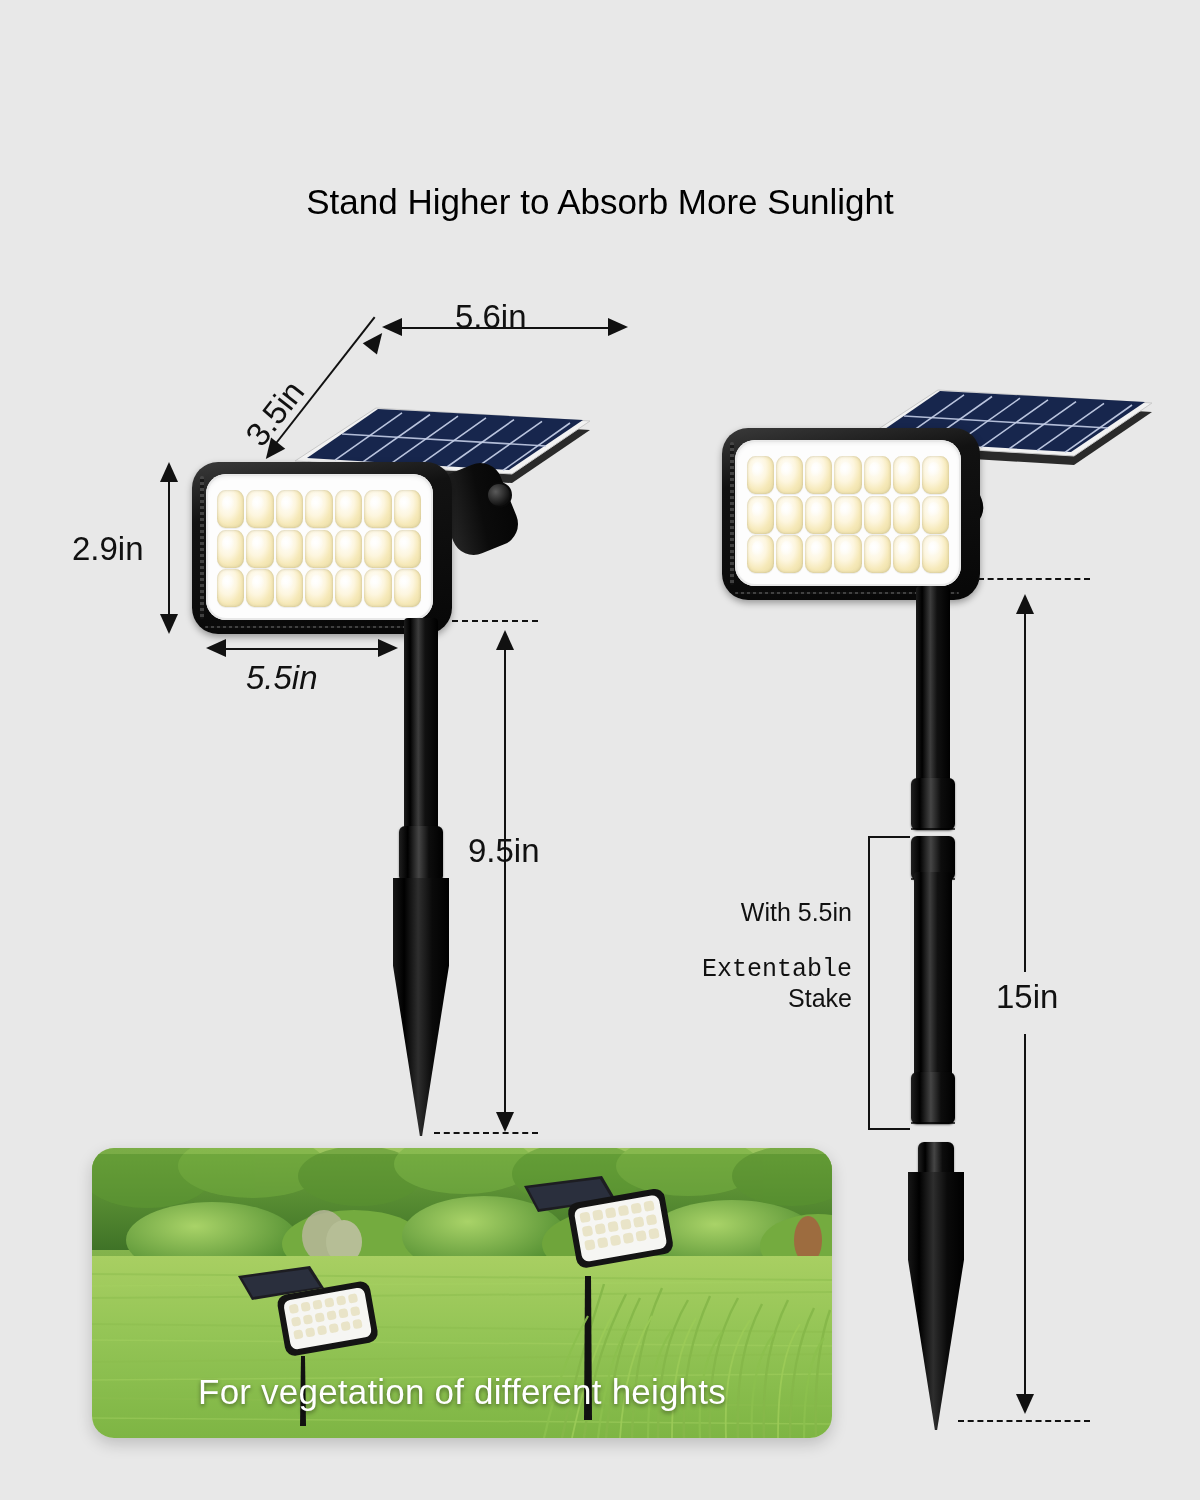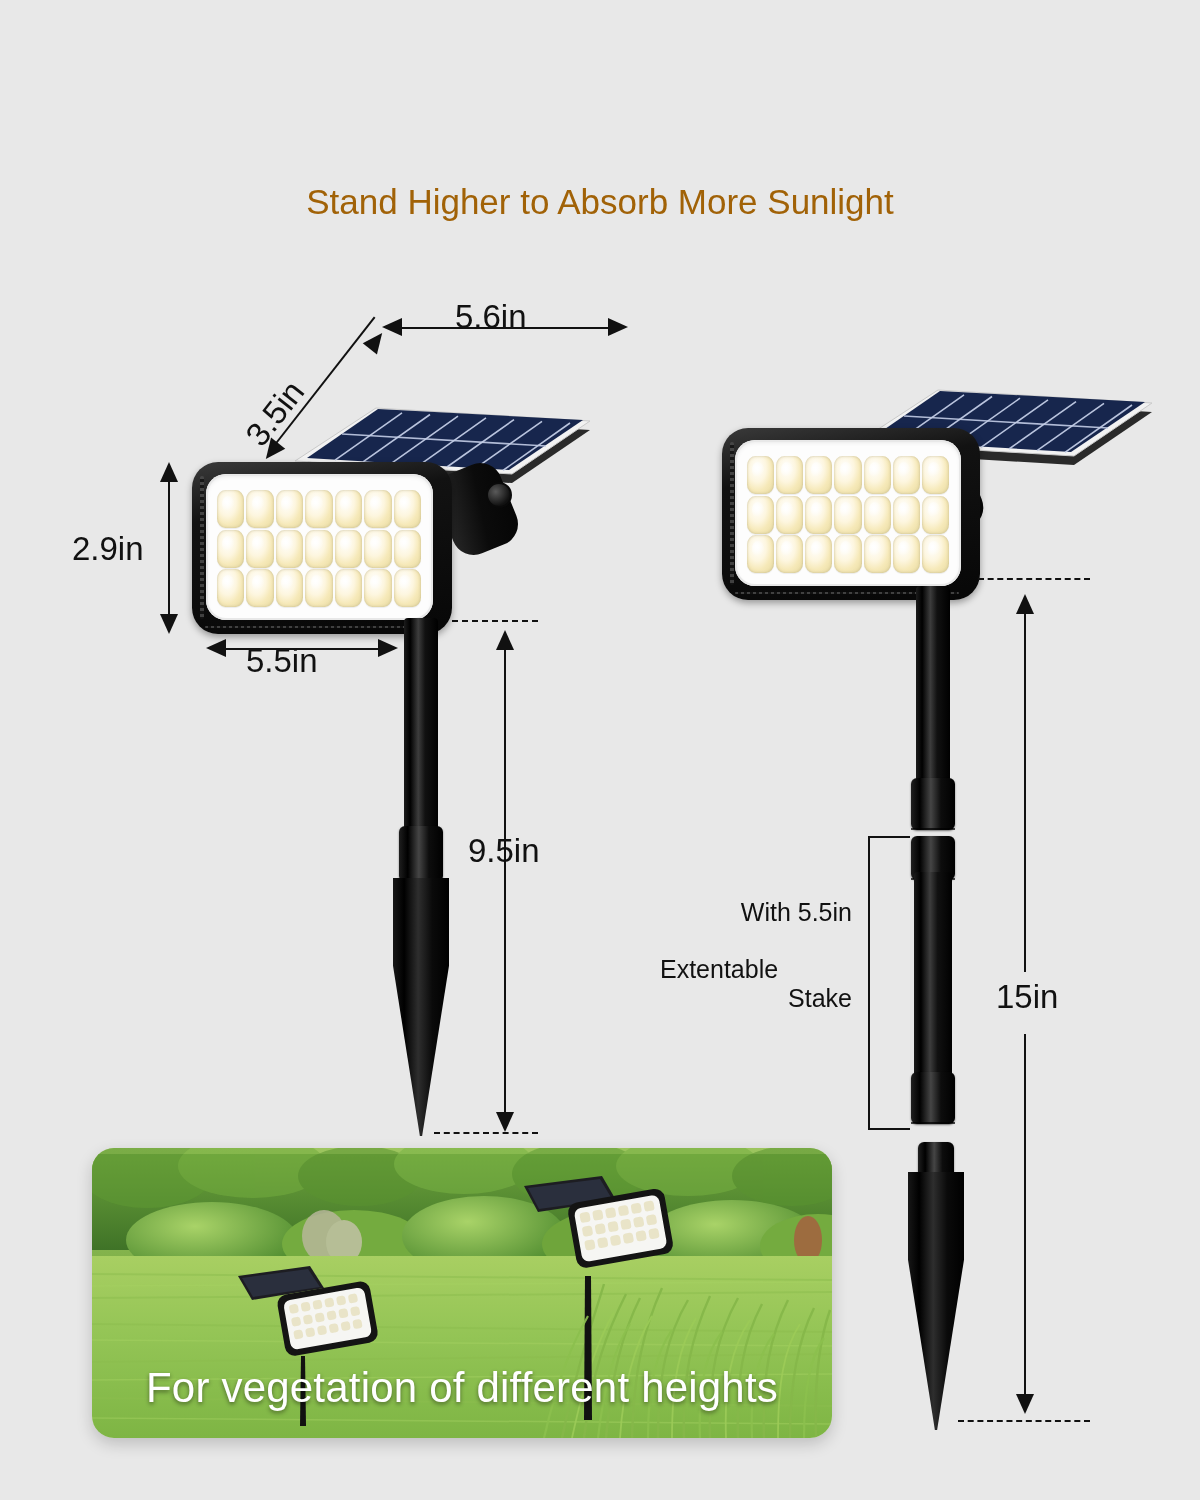--- a/index.html
+++ b/index.html
@@ -16,21 +16,21 @@
   
   .headline{
     position:absolute;left:0;right:0;top:82px;
     text-align:center;
     font-size:62px;font-weight:700;letter-spacing:-0.5px;
     color:#0b0b0b;line-height:1.05;
   }
   .subhead{
     position:absolute;left:0;right:0;top:182px;
     text-align:center;
-    font-size:35px;font-weight:400;color:#a16207;
+    font-size:35px;font-weight:400;color:#000000;
   }
 
   
   .dim{position:absolute;font-size:33px;color:#111;white-space:nowrap;}
   .dim.small{font-size:25px;}
 
   
   .vline{position:absolute;background:#111;width:2px;}
   .hline{position:absolute;background:#111;height:2px;}
   .dash-h{
@@ -138,21 +138,21 @@
   .photo{
     position:absolute;
     border-radius:22px;
     overflow:hidden;
     box-shadow:0 6px 16px rgba(0,0,0,.18);
   }
   .photo svg{display:block;width:100%;height:100%;}
   .photo-caption{
     position:absolute;left:0;right:0;bottom:26px;
     text-align:center;
-    font-size:42px;font-weight:400;
+    font-size:35px;font-weight:400;
     color:#ffffff;
     text-shadow:0 2px 4px rgba(0,0,0,.45);
     letter-spacing:.2px;
   }
 
   .rot{transform-origin:left top;}
 </style>
 </head>
 <body>
 
@@ -232,21 +232,21 @@
     <div class="dim rot" style="left:238px;top:430px;transform:rotate(-52deg);">3.5in</div>
 
     <div class="vline" style="left:168px;top:478px;height:140px;"></div>
     <div class="arrowhead ah-up" style="left:160px;top:462px;"></div>
     <div class="arrowhead ah-down" style="left:160px;top:614px;"></div>
     <div class="dim" style="left:72px;top:530px;">2.9in</div>
 
     <div class="hline" style="left:216px;top:648px;width:172px;"></div>
     <div class="arrowhead ah-left" style="left:206px;top:639px;"></div>
     <div class="arrowhead ah-right" style="left:378px;top:639px;"></div>
-    <div class="dim" style="left:246px;top:642px;">5.5in</div>
+    <div class="dim" style="left:246px;top:659px;font-style:italic;">5.5in</div>
 
     <div class="dash-h" style="left:452px;top:620px;width:86px;"></div>
     <div class="dash-h" style="left:434px;top:1132px;width:104px;"></div>
     <div class="vline" style="left:504px;top:648px;height:470px;"></div>
     <div class="arrowhead ah-up" style="left:496px;top:630px;"></div>
     <div class="arrowhead ah-down" style="left:496px;top:1112px;"></div>
     <div class="dim" style="left:468px;top:832px;">9.5in</div>
   </div>
 
   <div class="product" style="left:620px;top:0;width:580px;height:1460px;">
@@ -307,21 +307,21 @@
 
     <div class="collar" style="left:291px;top:836px;width:44px;height:44px;"></div>
     <div class="pole" style="left:294px;top:872px;width:38px;height:212px;"></div>
     <div class="collar" style="left:291px;top:1072px;width:44px;height:52px;"></div>
 
     <div class="collar" style="left:298px;top:1142px;width:36px;height:38px;"></div>
     <div class="spike" style="left:288px;top:1172px;width:56px;height:258px;"></div>
 
     <div class="bracket" style="left:248px;top:836px;width:40px;height:290px;"></div>
     <div class="dim small" style="left:40px;top:898px;width:192px;text-align:right;">With 5.5in</div>
-    <div class="dim small" style="left:40px;top:955px;width:192px;">Extentable</div>
+    <div class="dim small" style="left:40px;top:955px;width:192px;text-align:right;font-family:Liberation Mono, monospace;">Extentable</div>
     <div class="dim small" style="left:40px;top:984px;width:192px;text-align:right;">Stake</div>
 
     <div class="dash-h" style="left:358px;top:578px;width:112px;"></div>
     <div class="dash-h" style="left:338px;top:1420px;width:132px;"></div>
     <div class="vline" style="left:404px;top:612px;height:360px;"></div>
     <div class="vline" style="left:404px;top:1034px;height:366px;"></div>
     <div class="arrowhead ah-up" style="left:396px;top:594px;"></div>
     <div class="arrowhead ah-down" style="left:396px;top:1394px;"></div>
     <div class="dim" style="left:376px;top:978px;">15in</div>
   </div>

